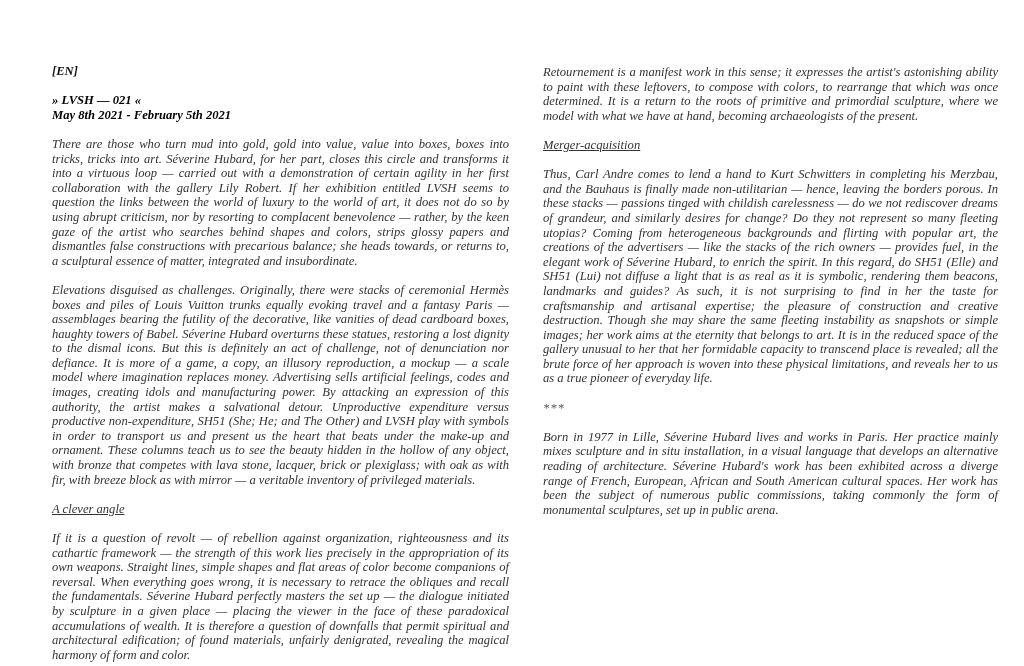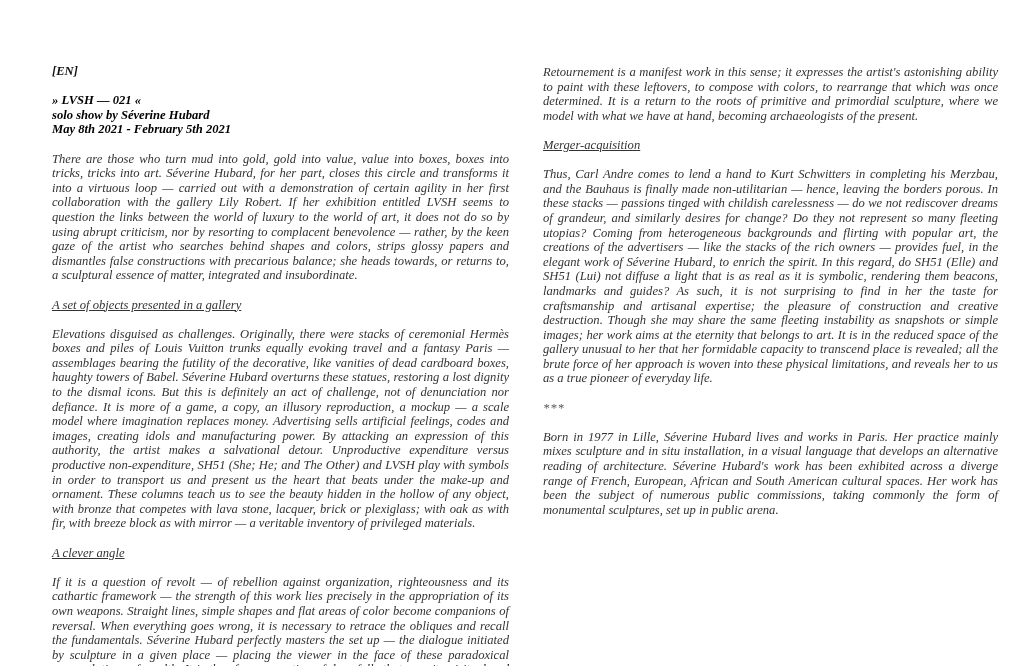--- a/index.html
+++ b/index.html
@@ -75,27 +75,25 @@
 </head>
 <body>
 
 <div class="page">
 
   <div class="col col-left">
     <p class="lang-tag">[EN]</p>
 
     <div class="header-block">
       <div>» LVSH — 021 «</div>
-      <div>solo show by Séverine Hubard</div>
       <div>May 8th 2021 - February 5th 2021</div>
     </div>
 
     <p>There are those who turn mud into gold, gold into value, value into boxes, boxes into tricks, tricks into art. Séverine  Hubard, for her part, closes this circle and transforms it into a virtuous loop — carried out with a demonstration of  certain agility in her first collaboration with the gallery Lily Robert. If her exhibition entitled LVSH seems to question  the links between the world of luxury to the world of art, it does not do so by using abrupt criticism, nor by resorting to  complacent benevolence — rather, by the keen gaze of the artist who searches behind shapes and colors, strips glossy  papers and dismantles false constructions with precarious balance; she heads towards, or returns to, a sculptural essence  of matter, integrated and insubordinate.</p>
 
-    <p class="section-title">A set of objects presented in a gallery</p>
     <p>Elevations disguised as challenges. Originally, there were stacks of ceremonial Hermès boxes and piles of Louis Vuitton  trunks equally evoking travel and a fantasy Paris — assemblages bearing the futility of the decorative, like vanities of  dead cardboard boxes, haughty towers of Babel. Séverine Hubard overturns these statues, restoring a lost dignity to the  dismal icons. But this is definitely an act of challenge, not of denunciation nor defiance. It is more of a game, a copy, an  illusory reproduction, a mockup — a scale model where imagination replaces money. Advertising sells artificial  feelings, codes and images, creating idols and manufacturing power. By attacking an expression of this authority, the  artist makes a salvational detour. Unproductive expenditure versus productive non-expenditure, SH51 (She; He; and  The Other) and LVSH play with symbols in order to transport us and present us the heart that beats under the make-up  and ornament. These columns teach us to see the beauty hidden in the hollow of any object, with bronze that competes  with lava stone, lacquer, brick or plexiglass; with oak as with fir, with breeze block as with mirror — a veritable  inventory of privileged materials.</p>
 
     <p class="section-title">A clever angle</p>
     <p>If it is a question of revolt — of rebellion against organization, righteousness and its cathartic framework — the  strength of this work lies precisely in the appropriation of its own weapons. Straight lines, simple shapes and flat areas  of color become companions of reversal. When everything goes wrong, it is necessary to retrace the obliques and recall  the fundamentals. Séverine Hubard perfectly masters the set up — the dialogue initiated by sculpture in a given place  — placing the viewer in the face of these paradoxical accumulations of wealth. It is therefore a question of downfalls  that permit spiritual and architectural edification; of found materials, unfairly denigrated, revealing the magical  harmony of form and color.</p>
   </div>
 
   <div class="col col-right">
     <p>Retournement is a manifest work in this sense; it expresses the artist's astonishing ability to paint with these leftovers, to compose with colors, to rearrange that which was once determined. It is a return to the  roots of primitive and primordial sculpture, where we model with what we have at hand, becoming archaeologists of the  present.</p>
 
     <p class="section-title">Merger-acquisition</p>

